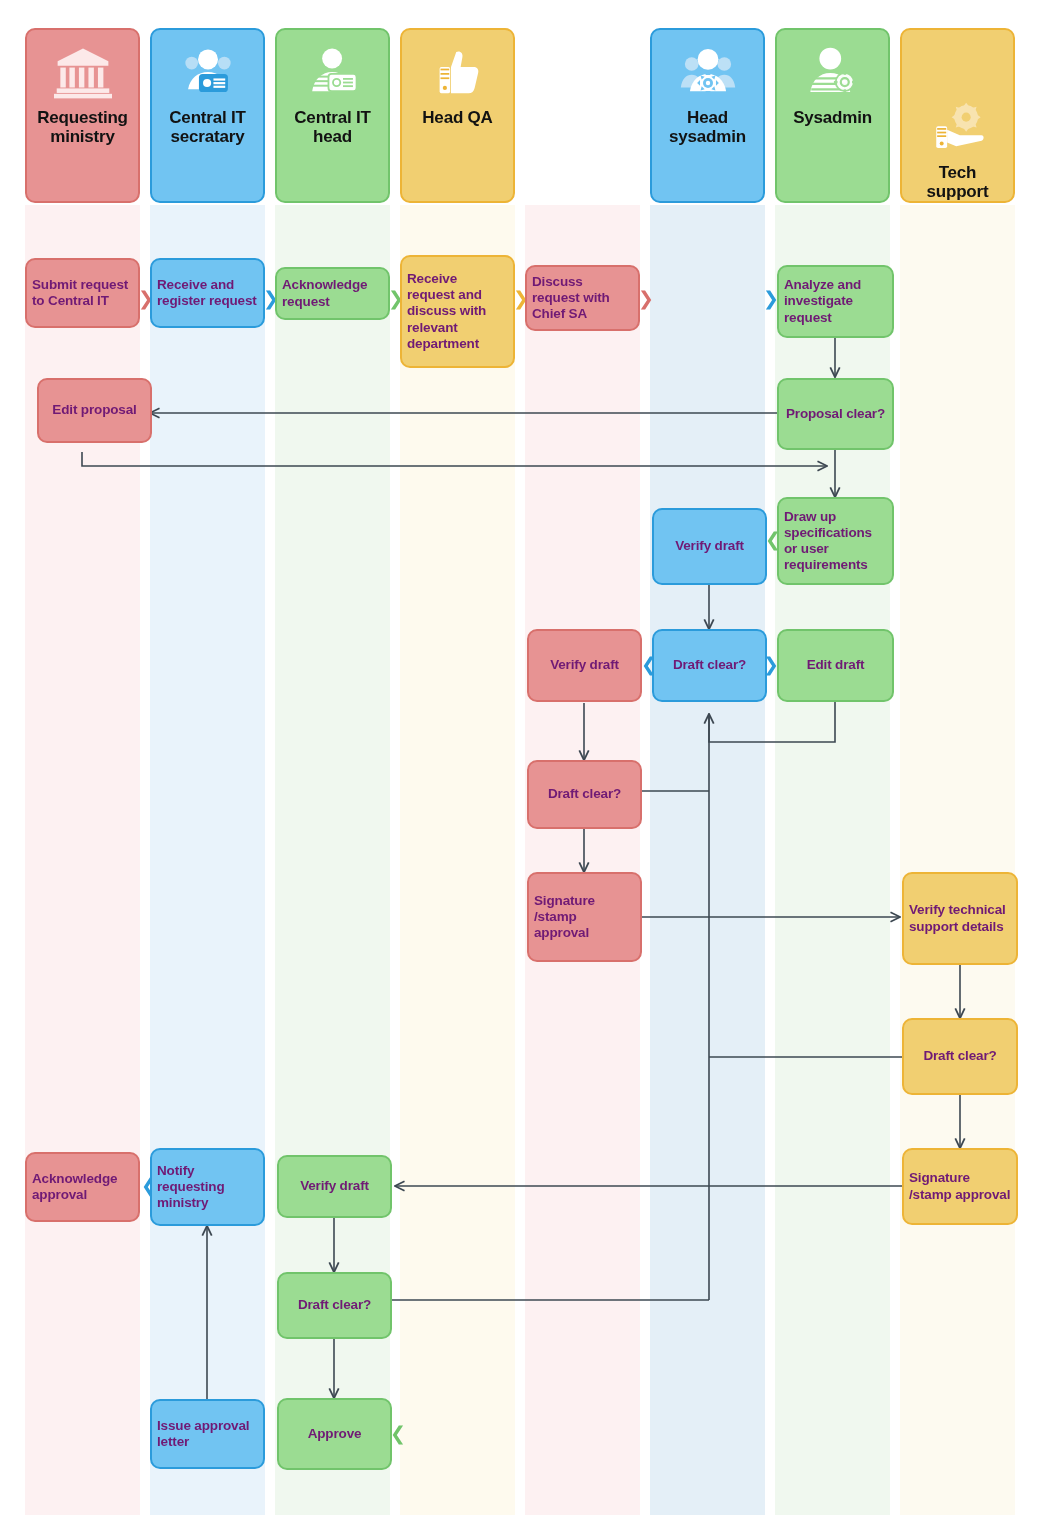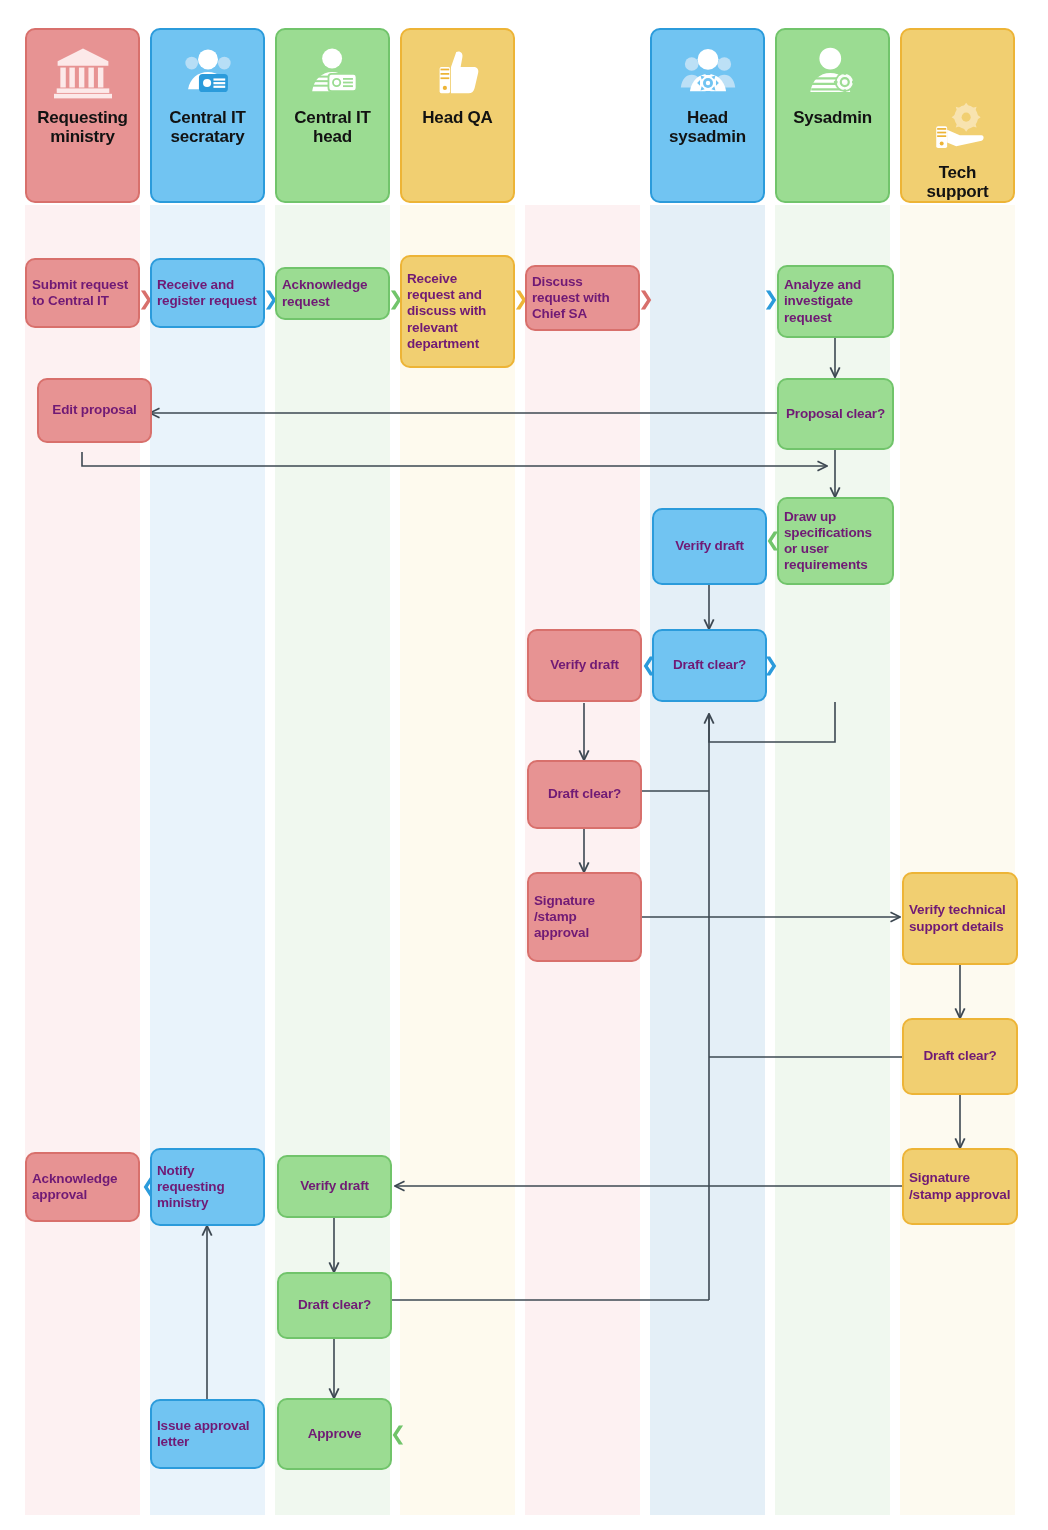--- a/index.html
+++ b/index.html
@@ -265,20 +265,21 @@
   <div class="node" style="left:777px; top:265px; width:117px; height:73px;  background:#9BDC92;border-color:#71C46B;">Analyze and investigate request</div>
 
   <div class="node" style="left:777px; top:378px; width:117px; height:72px;  background:#9BDC92;border-color:#71C46B;">Proposal clear?</div>
   <div class="node" style="left:25px;  top:378px; width:115px; height:65px;  background:#E79393;border-color:#D8706C;margin-left:12px;">Edit proposal</div>
 
   <div class="node" style="left:777px; top:497px; width:117px; height:88px;  background:#9BDC92;border-color:#71C46B;">Draw up specifications or user requirements</div>
   <div class="node" style="left:652px; top:508px; width:115px; height:77px;  background:#71C4F2;border-color:#2B9BDB;">Verify draft</div>
 
   <div class="node" style="left:652px; top:629px; width:115px; height:73px;  background:#71C4F2;border-color:#2B9BDB;">Draft clear?</div>
   <div class="node" style="left:527px; top:629px; width:115px; height:73px;  background:#E79393;border-color:#D8706C;">Verify draft</div>
+  <div class="node" style="left:777px; top:629px; width:117px; height:73px;  background:#9BDC92;border-color:#71C46B;">Edit draft</div>
 
   <div class="node" style="left:527px; top:760px; width:115px; height:69px;  background:#E79393;border-color:#D8706C;">Draft clear?</div>
   <div class="node" style="left:527px; top:872px; width:115px; height:90px;  background:#E79393;border-color:#D8706C;">Signature /stamp approval</div>
 
   <div class="node" style="left:902px; top:872px; width:116px; height:93px;  background:#F1CF71;border-color:#EDB436;">Verify technical support details</div>
   <div class="node" style="left:902px; top:1018px; width:116px; height:77px; background:#F1CF71;border-color:#EDB436;">Draft clear?</div>
   <div class="node" style="left:902px; top:1148px; width:116px; height:77px; background:#F1CF71;border-color:#EDB436;">Signature /stamp approval</div>
 
   <div class="node" style="left:25px;  top:1152px; width:115px; height:70px;  background:#E79393;border-color:#D8706C;">Acknowledge approval</div>
   <div class="node" style="left:150px; top:1148px; width:115px; height:78px;  background:#71C4F2;border-color:#2B9BDB;">Notify requesting ministry</div>

